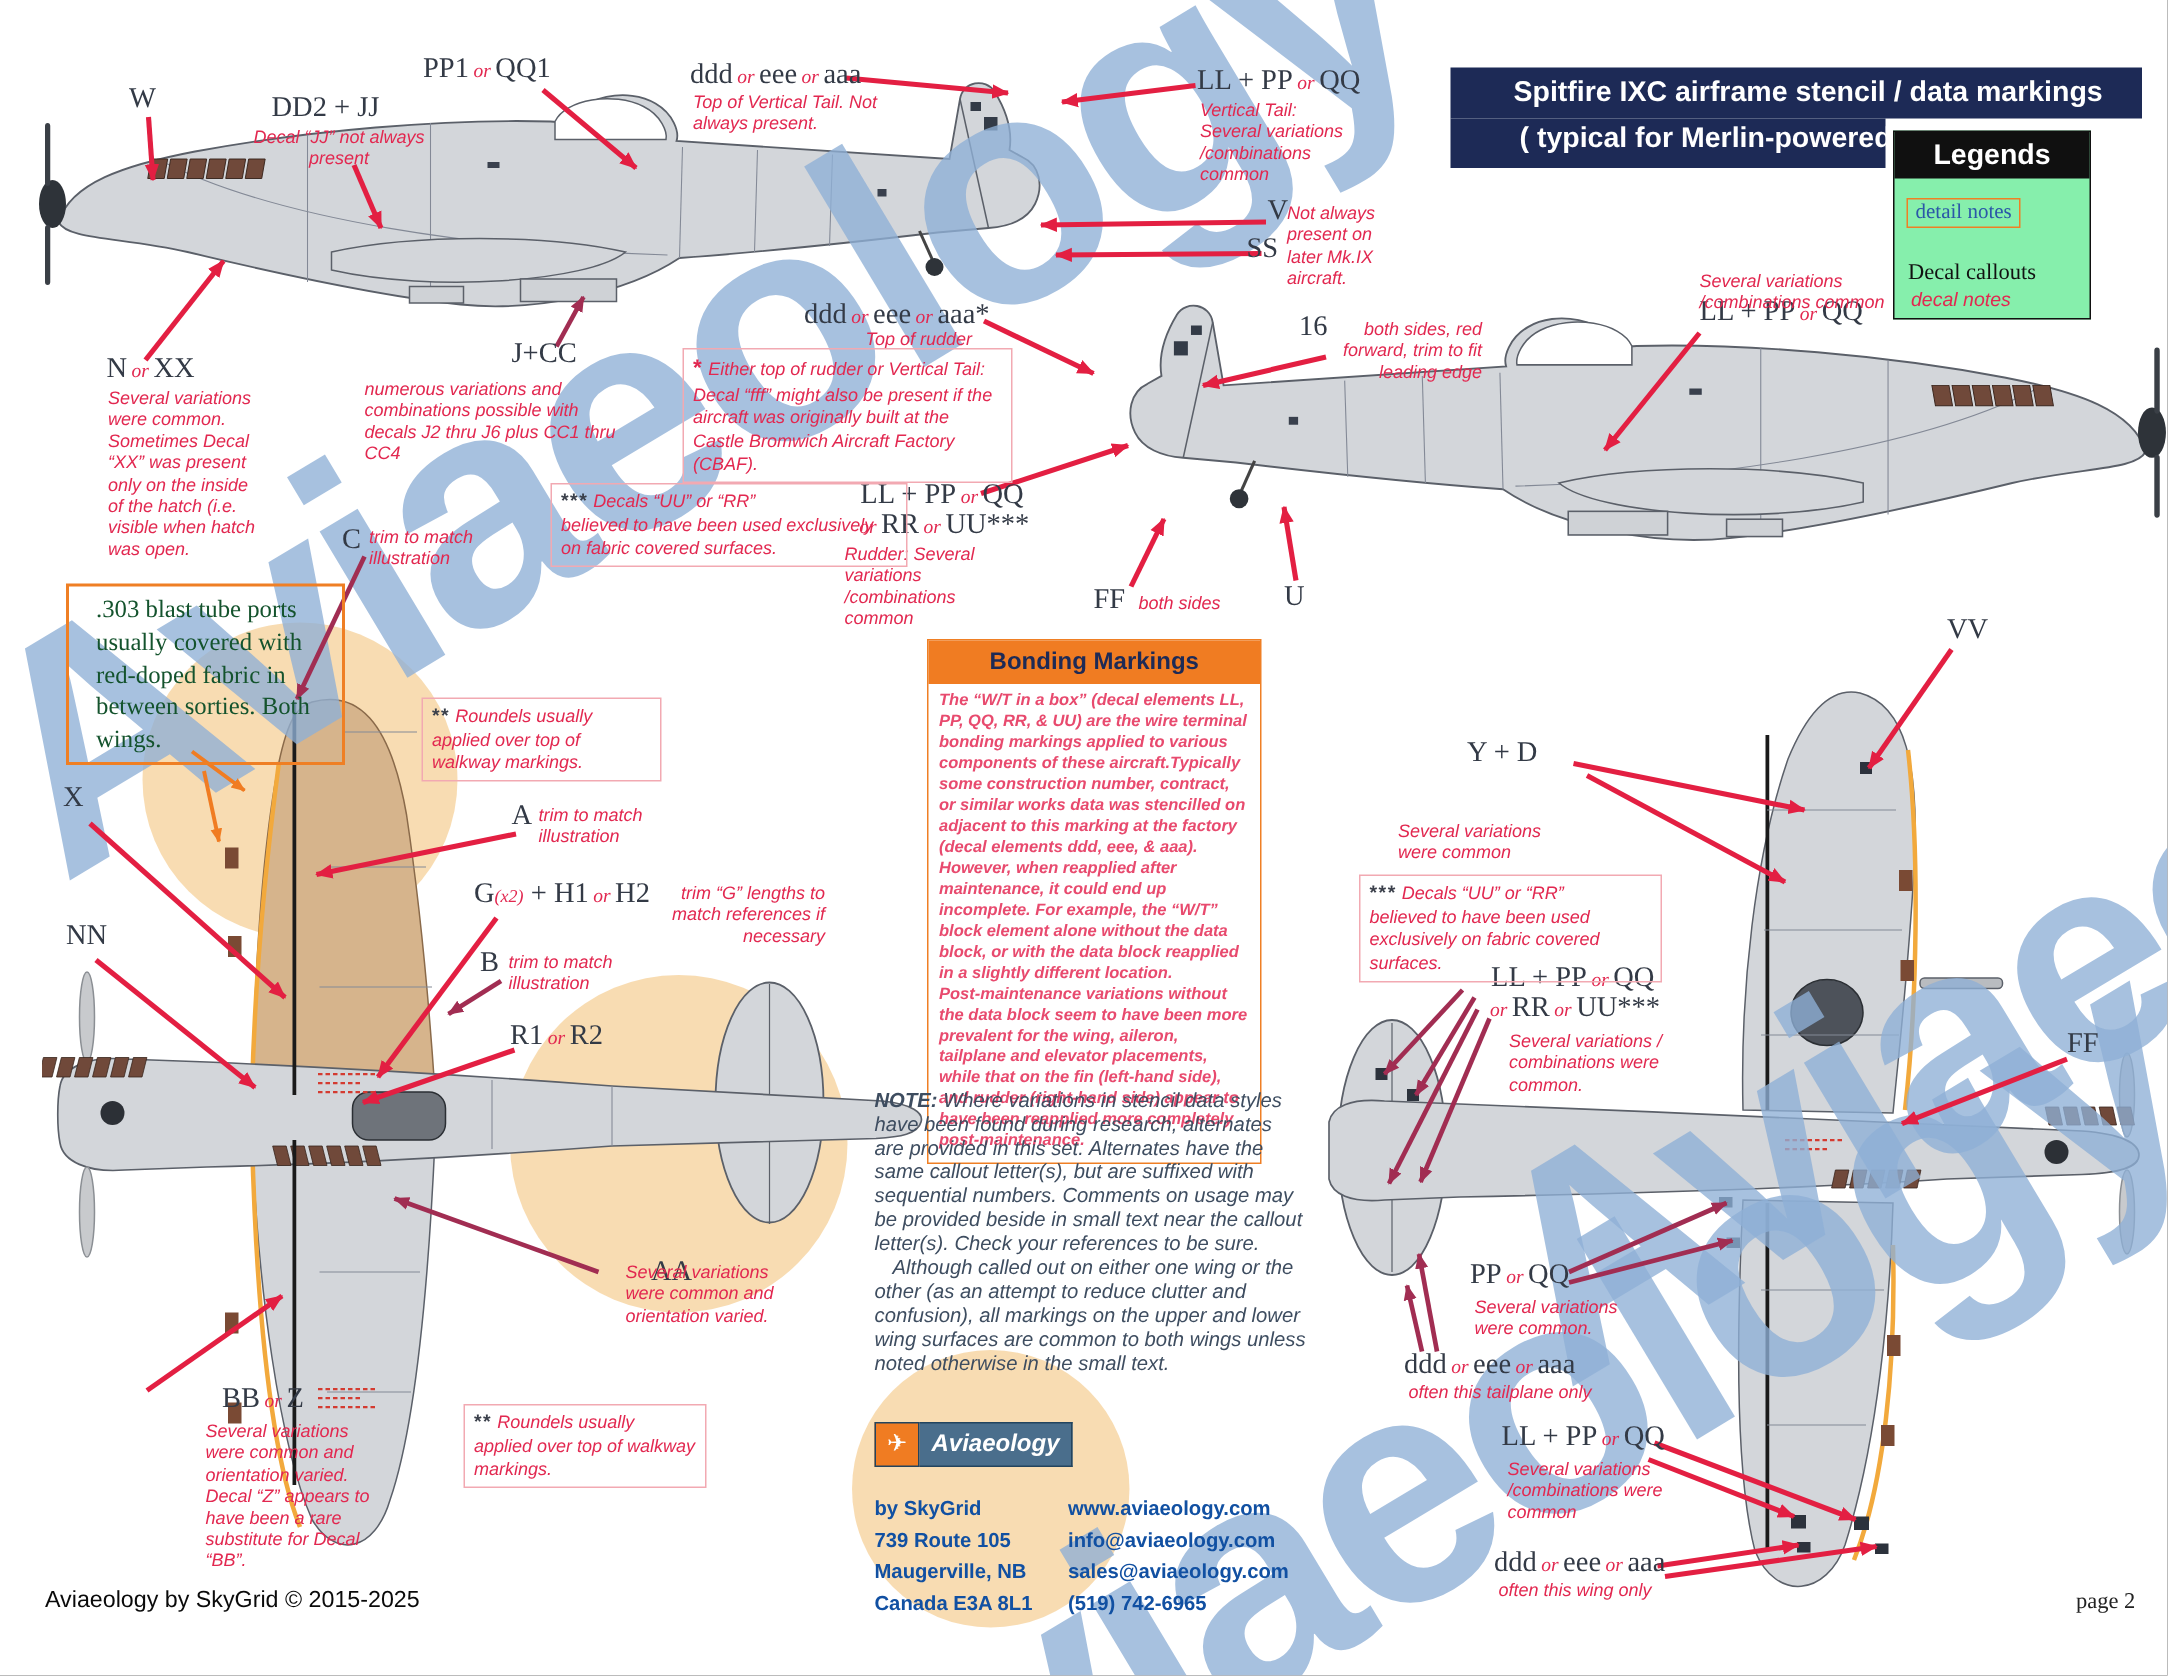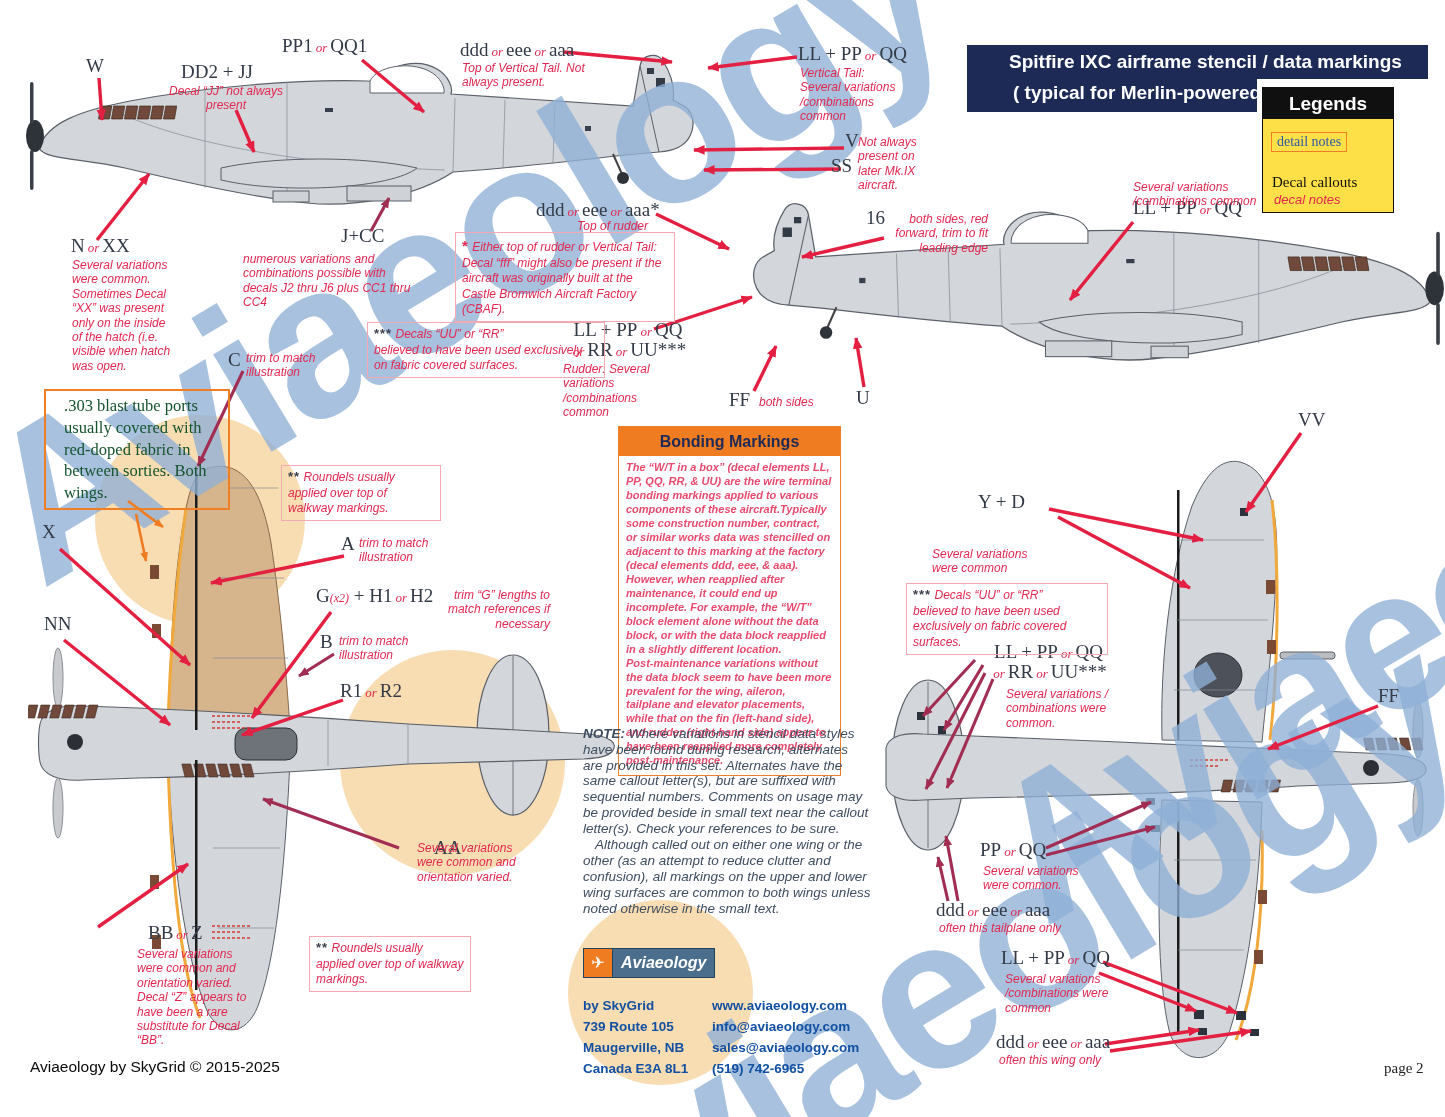--- a/index.html
+++ b/index.html
@@ -30,21 +30,21 @@
   .mark{color:#3a3f4a;font-weight:bold;font-style:normal;letter-spacing:1px;font-size:13px;}
   .blast{position:absolute;border:2px solid #ef7f24;padding:4px 18px;z-index:6;
          font-family:"Liberation Serif",serif;font-size:16.5px;color:#14532d;line-height:1.32;}
   
   .tbar{position:absolute;background:#1d2a56;z-index:7;}
   .tbar1{left:967px;top:45px;width:461px;height:34px;}
   .tbar2{left:967px;top:79px;width:290px;height:33px;}
   .ttext{color:#fff;font-weight:bold;font-size:19px;white-space:nowrap;}
   .tt1{margin:6px 0 0 42px;display:block;}
   .tt2{margin:3px 0 0 46px;display:block;}
-  .legends{position:absolute;left:1262px;top:87px;width:130px;height:124px;background:#fde047;
+  .legends{position:absolute;left:1262px;top:87px;width:130px;height:124px;background:#86efac;
            border:1.5px solid #111;z-index:7;}
   .leg-head{background:#101010;color:#fff;font-weight:bold;font-size:19px;text-align:center;
             height:31px;line-height:31px;}
   .leg-detail{position:absolute;left:8px;top:44px;border:1.5px solid #ef7f24;color:#2b57a8;
               font-family:"Liberation Serif",serif;font-size:14px;padding:1px 5px;}
   .leg-dc{position:absolute;left:9px;top:86px;font-family:"Liberation Serif",serif;font-size:15px;color:#111;}
   .leg-dn{position:absolute;left:11px;top:104px;font-style:italic;font-size:13px;color:#e22850;}
   
   .bonding{position:absolute;left:618px;top:426px;width:221px;border:1.5px solid #ef7f24;z-index:6;}
   .bond-head{background:#f07c22;color:#1d2a56;font-weight:bold;font-size:16px;text-align:center;

